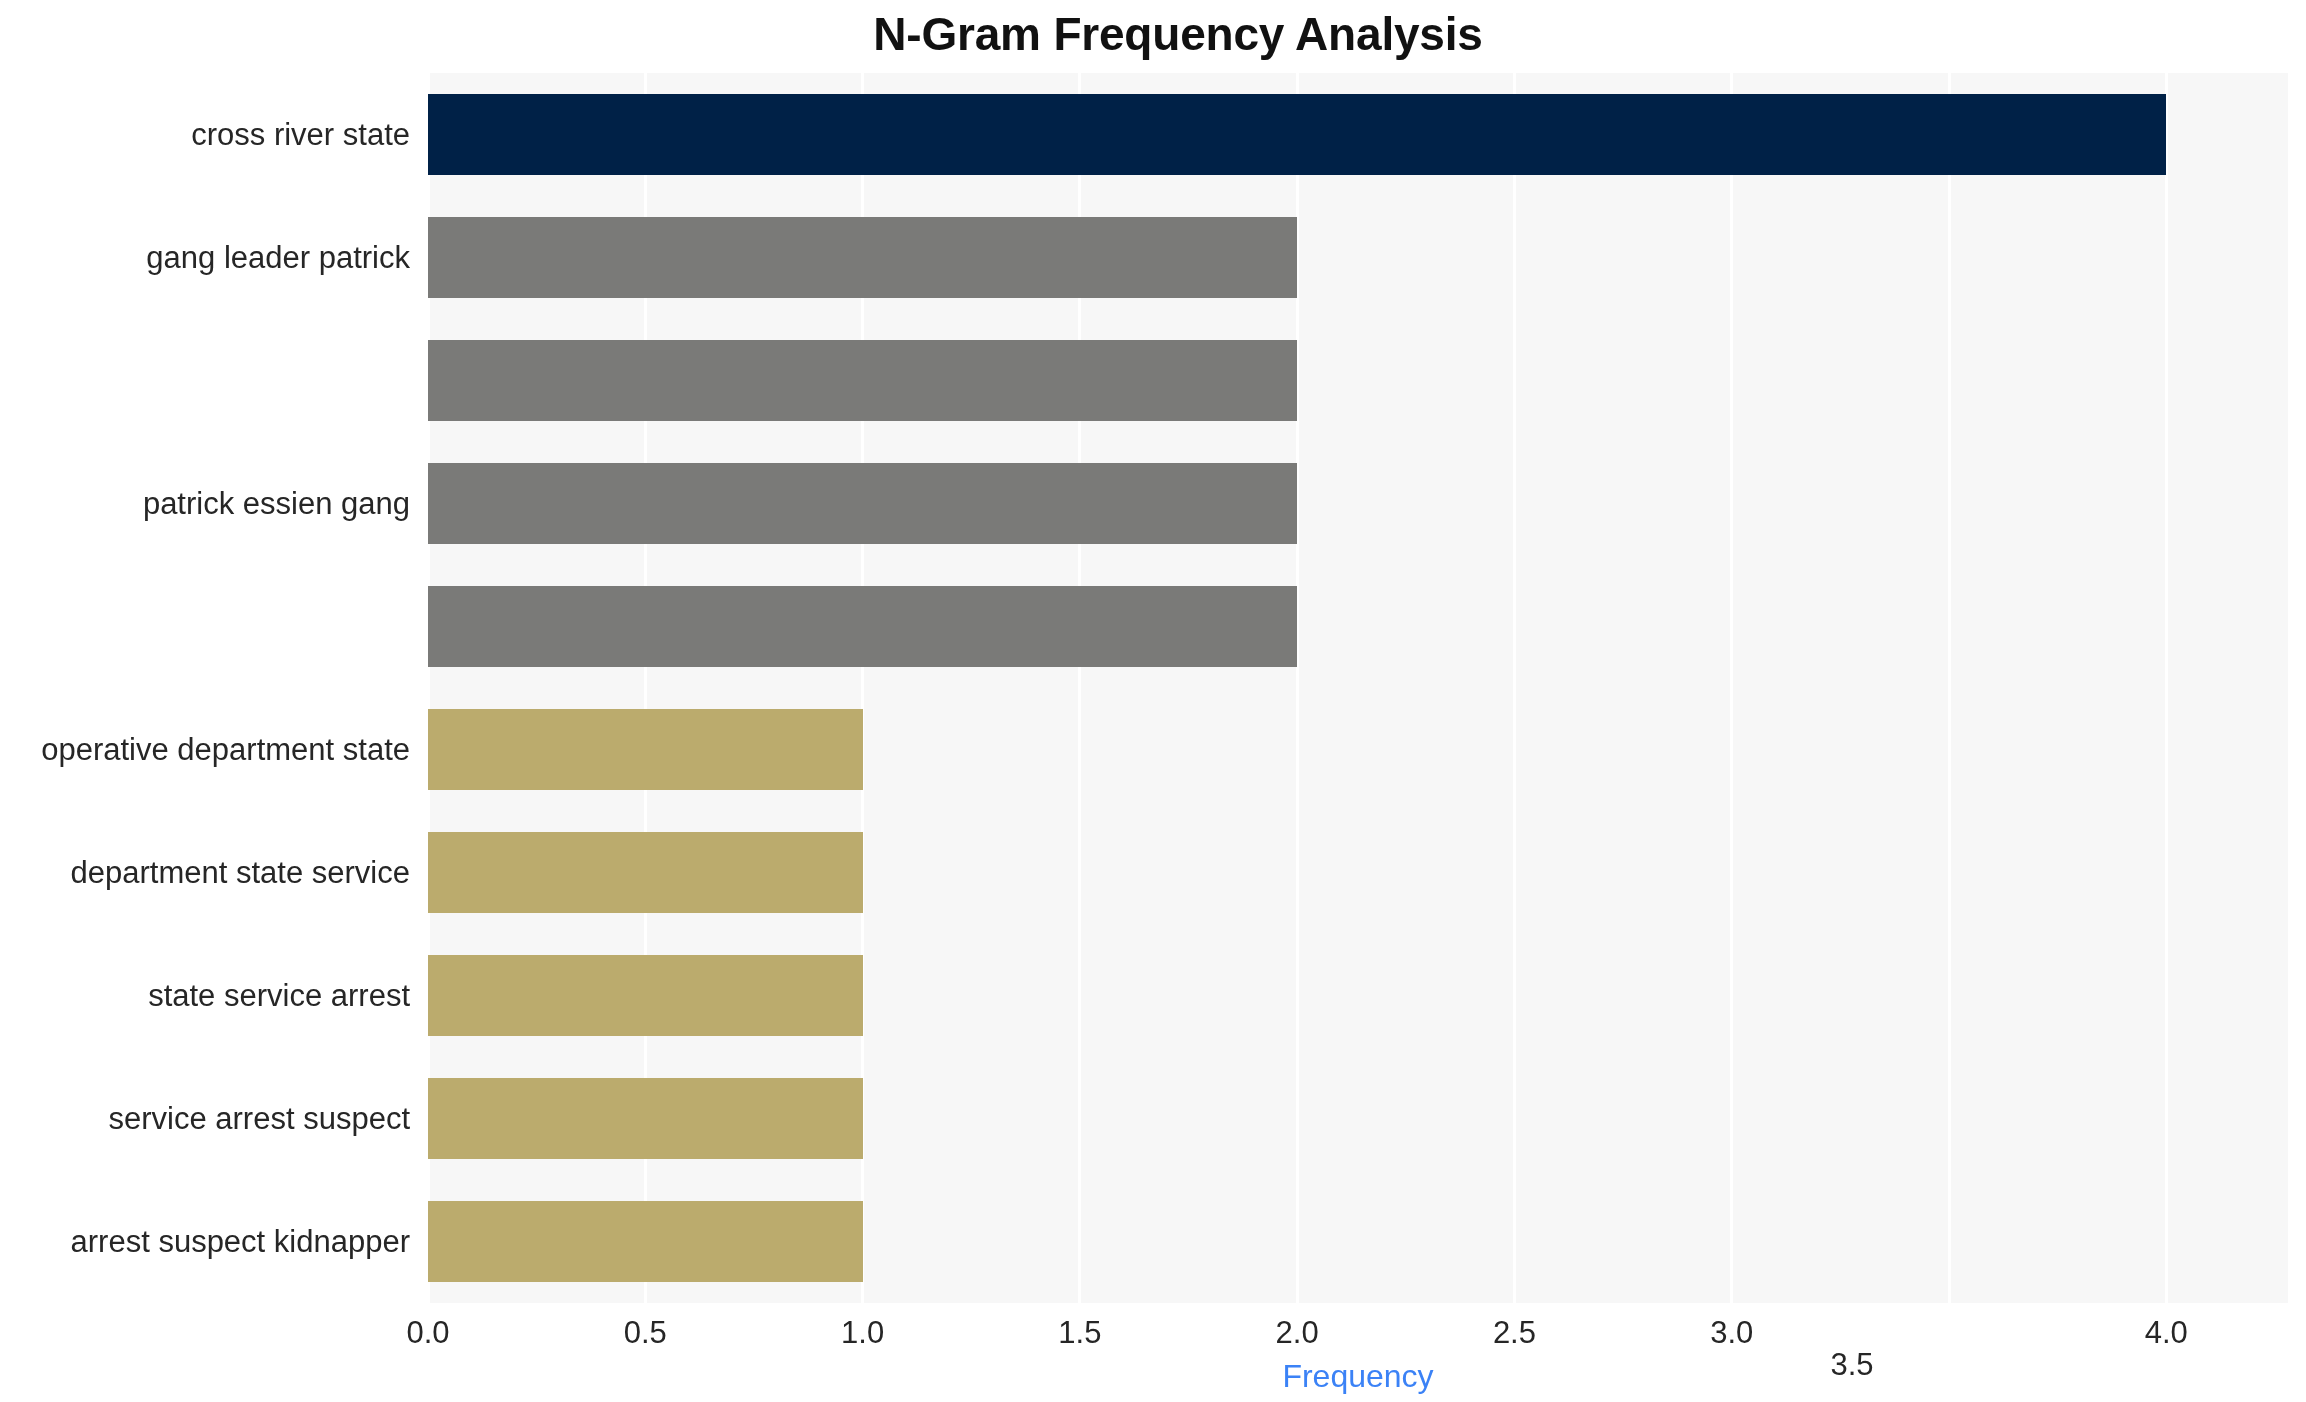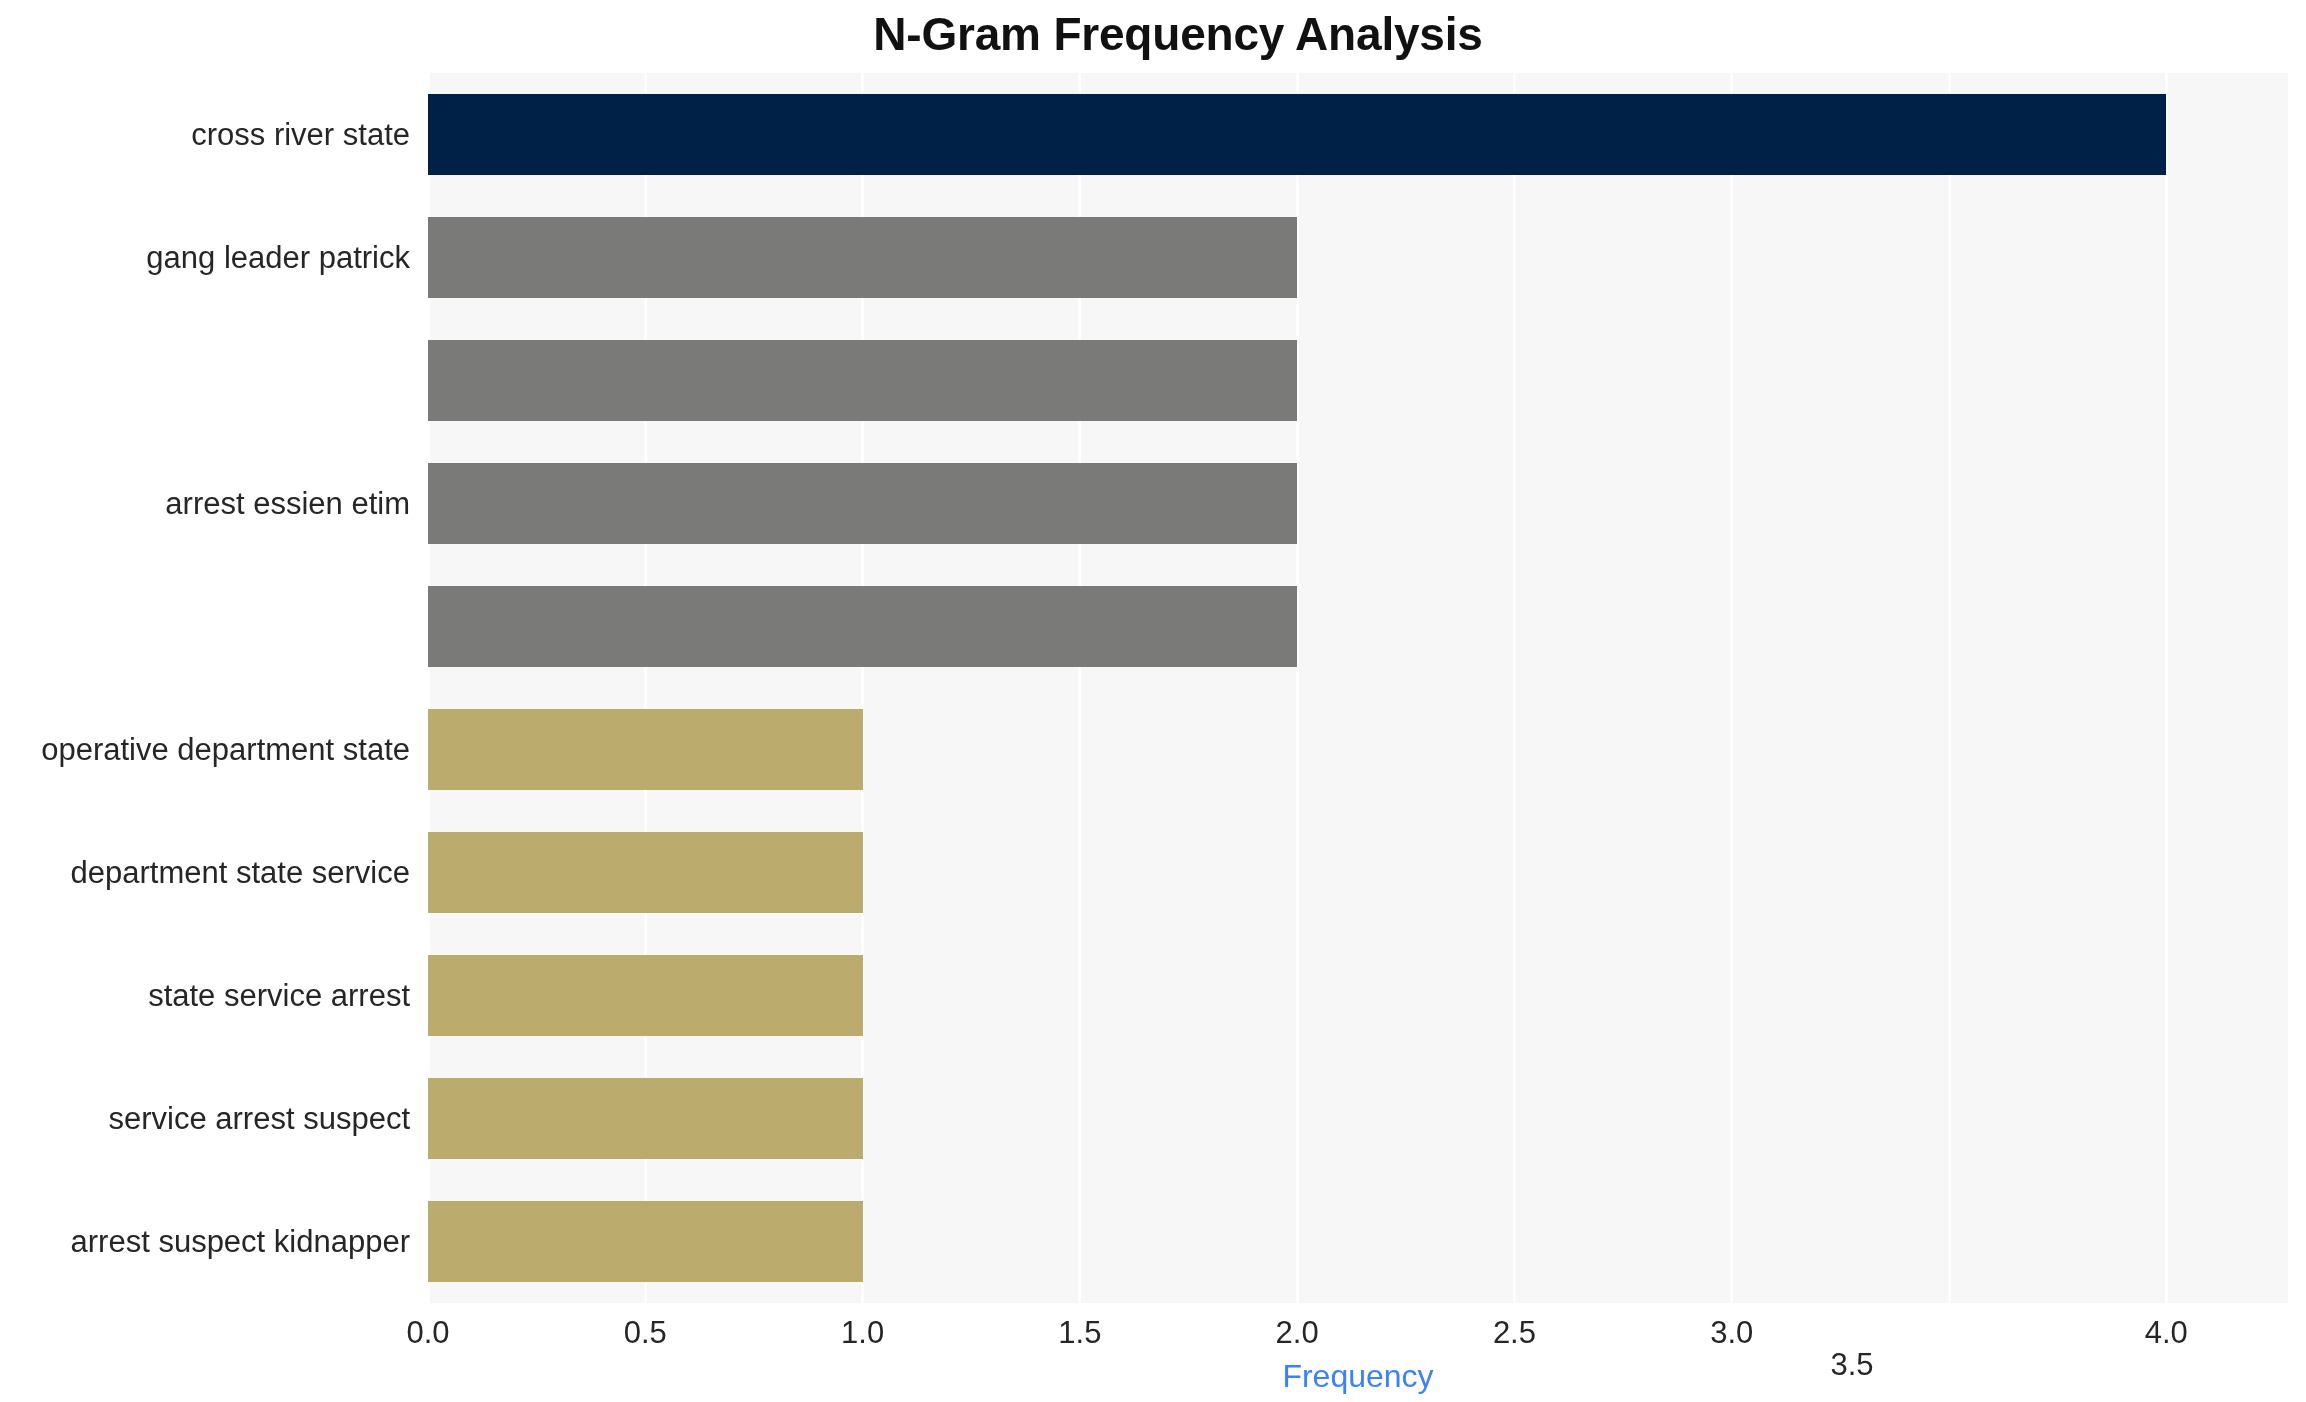--- a/index.html
+++ b/index.html
@@ -144,21 +144,21 @@
         <div class="bar" title="department state service: 1" style="top: 758.602px; height: 81.795px; width: 434.579px; background: rgb(187, 171, 109);"></div>
         <div class="bar" title="state service arrest: 1" style="top: 881.602px; height: 81.795px; width: 434.579px; background: rgb(187, 171, 109);"></div>
         <div class="bar" title="service arrest suspect: 1" style="top: 1004.6px; height: 81.795px; width: 434.579px; background: rgb(187, 171, 109);"></div>
         <div class="bar" title="arrest suspect kidnapper: 1" style="top: 1127.6px; height: 81.795px; width: 434.579px; background: rgb(187, 171, 109);"></div>
       </div>
   </div>
 
   <div id="y-tick-labels">
       <div class="y-tick-label" style="top: 61.5px;">cross river state</div>
       <div class="y-tick-label" style="top: 184.5px;">gang leader patrick</div>
-      <div class="y-tick-label" style="top: 430.5px;">arrest essien etim</div>
+      <div class="y-tick-label" style="top: 430.5px;">patrick essien gang</div>
       <div class="y-tick-label" style="top: 676.5px;">operative department state</div>
       <div class="y-tick-label" style="top: 799.5px;">department state service</div>
       <div class="y-tick-label" style="top: 922.5px;">state service arrest</div>
       <div class="y-tick-label" style="top: 1045.5px;">service arrest suspect</div>
       <div class="y-tick-label" style="top: 1168.5px;">arrest suspect kidnapper</div>
     </div>
 
   <div id="x-tick-labels">
       <div class="x-tick-label" style="left: 428px;">0.0</div>
       <div class="x-tick-label" style="left: 645.29px;">0.5</div>

